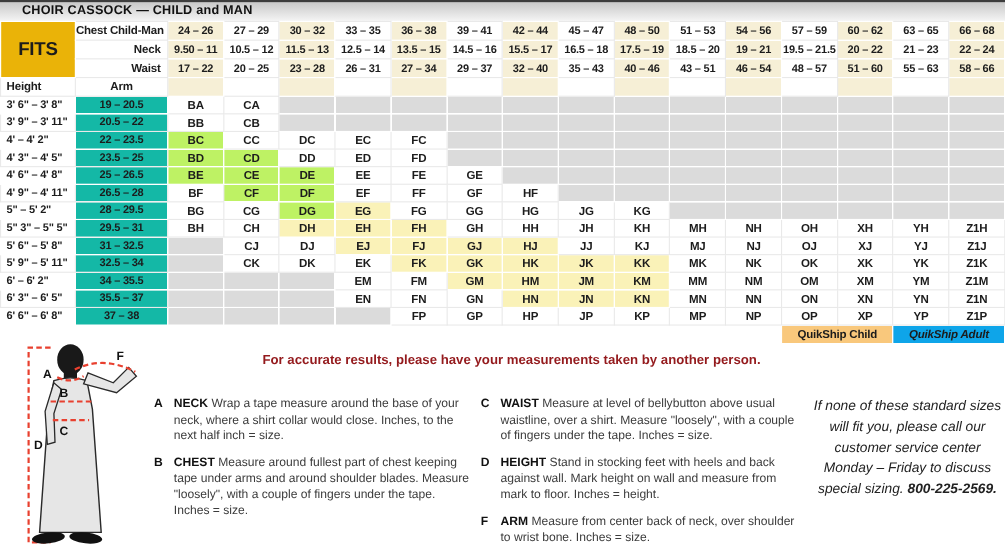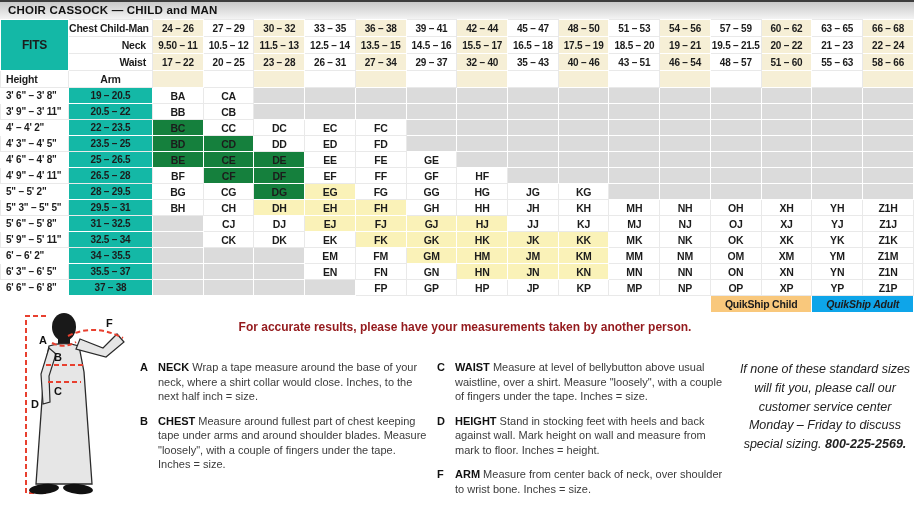--- a/index.html
+++ b/index.html
@@ -4,42 +4,42 @@
 <style>
   html,body{margin:0;padding:0;}
   body{
     width:914px;height:508px;position:relative;overflow:hidden;
     background:#fff;font-family:"Liberation Sans",sans-serif;color:#1c1c1c;
   }
   
   .title-bar{
     height:17px;border-top:2px solid #3d3d3d;
     background:linear-gradient(#c9c9c9,#f4f4f4);
-    font-weight:bold;font-size:11.5px;line-height:17px;padding-left:8px;
+    font-weight:bold;font-size:11.5px;line-height:17px;padding-left:20px;
     letter-spacing:.2px;color:#111;
   }
   
   table.size-chart{width:914px;table-layout:fixed;border-collapse:collapse;}
   td{
     font-weight:bold;font-size:10px;text-align:center;padding:0;
     height:15px;border:1px solid #e9e9e9;color:#1c1c1c;
     overflow:hidden;white-space:nowrap;letter-spacing:-0.2px;
   }
-  .fits-cell{background:#14b8a6;font-size:12px;border-color:#fff;}
+  .fits-cell{background:#eab308;font-size:17px;border-color:#fff;}
   .hdr-label{text-align:right;padding-right:6px;font-size:10.5px;background:#fff;height:16px;}
   .hdr-val{background:#fff;height:16px;}
   .cream{background:#f6efd6;border-color:#fff;}
   .rowhdr-label{text-align:left;padding-left:5px;font-size:10.5px;background:#fff;height:16px;}
   .rowhdr-label.arm{text-align:center;padding-left:0;}
   .hcell{text-align:left;padding-left:5px;background:#fff;}
   .acell{background:#14b8a6;}
   .cell{font-size:10.5px;}
   .cell.std{background:#fff;}
   .cell.na{background:#dbdbdb;border-color:#fff;}
-  .cell.child{background:#15803d;border-color:#fff;}
+  .cell.child{background:#bef264;border-color:#fff;}
   .cell.adult{background:#faf2b8;border-color:#fff;}
   .spacer{background:#fff;border-color:#fff;}
   .legend{height:16px;font-size:10.5px;border-color:#fff;}
   .legend.child{background:#f9c87c;}
   .legend.adult{background:#0ea5e9;font-style:italic;}
   
   .figure{position:absolute;left:2px;top:312px;width:135px;height:195px;}
   .notes{
     position:absolute;left:137px;top:319px;width:656px;text-align:center;
     color:#941a1d;font-weight:bold;font-size:12px;line-height:1.35;

